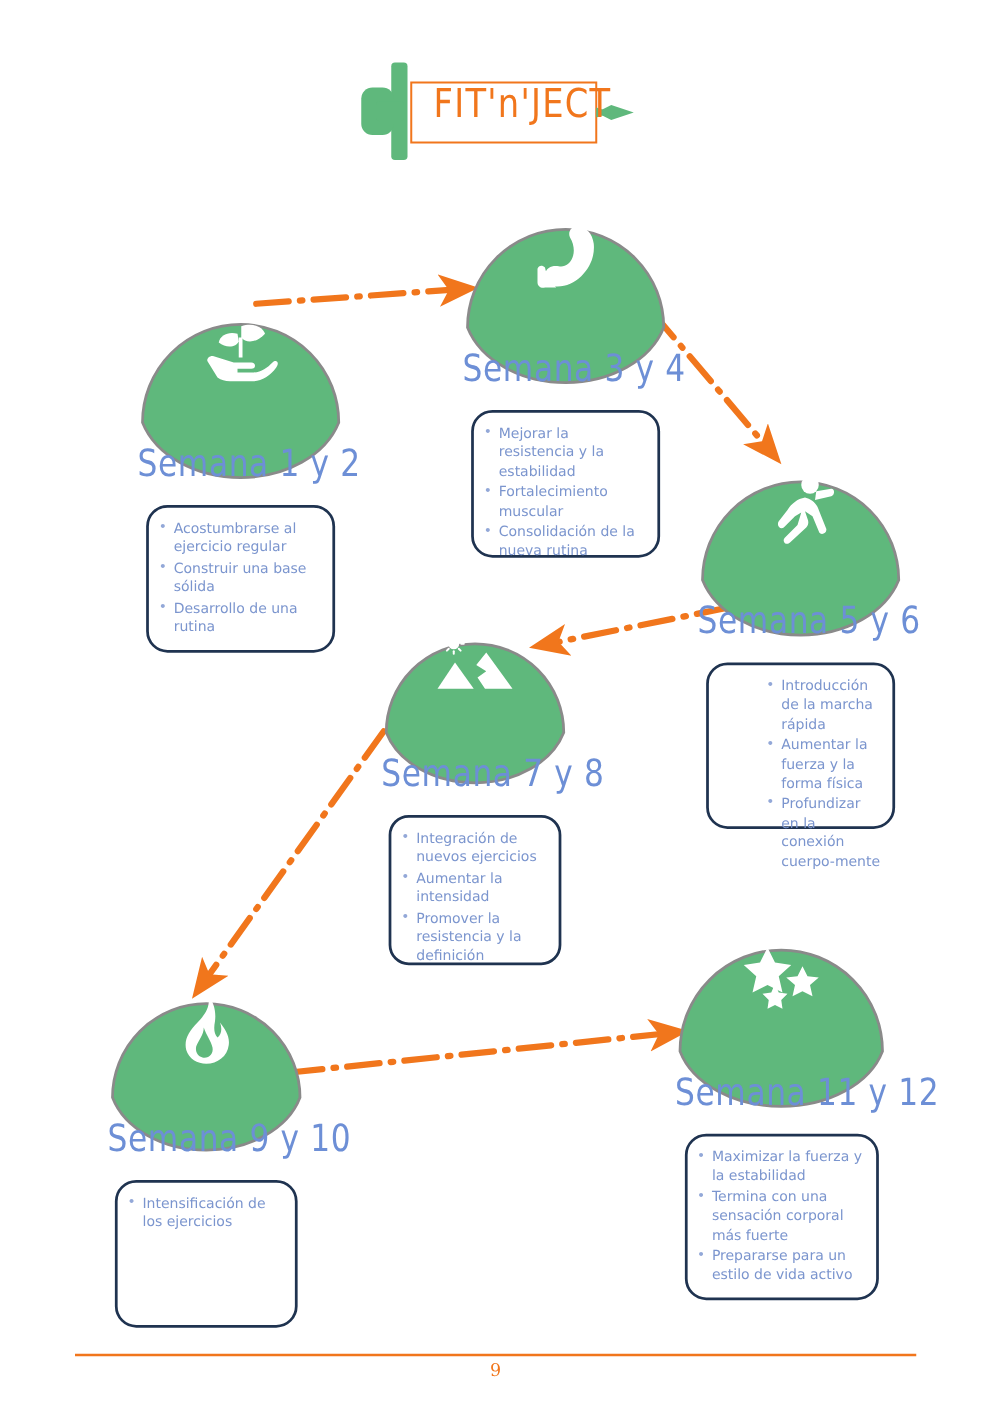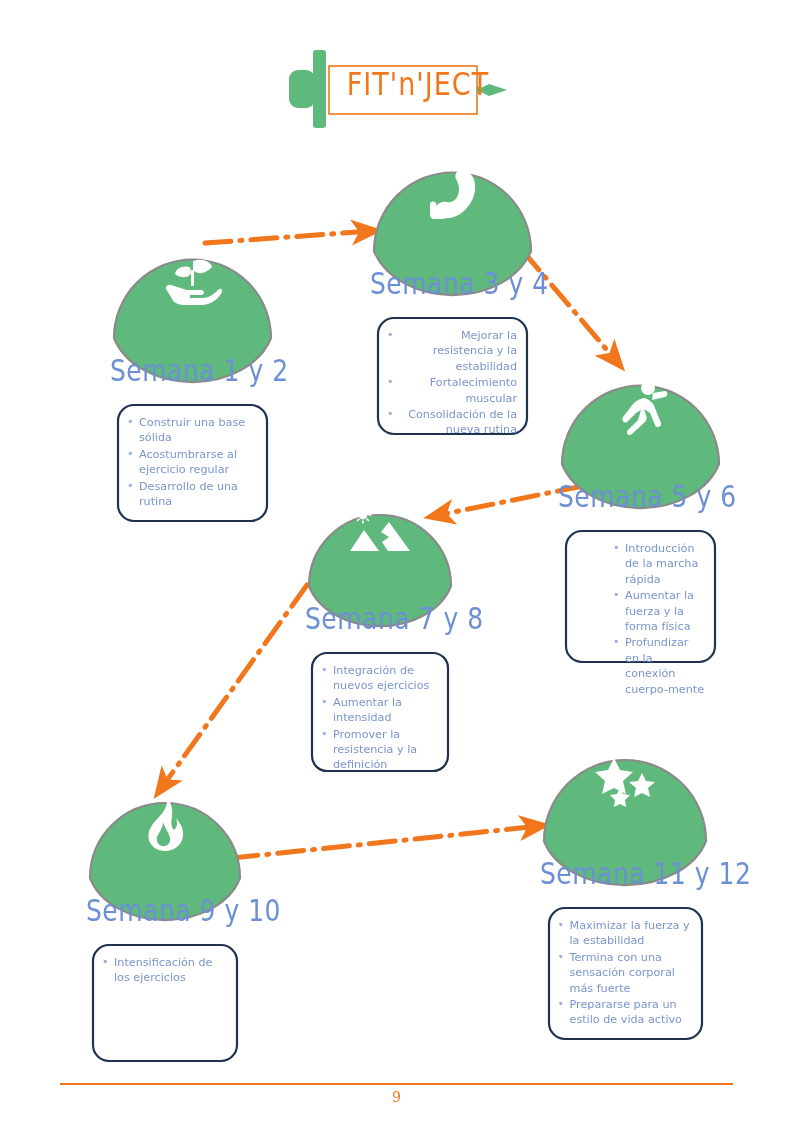--- a/index.html
+++ b/index.html
@@ -160,42 +160,42 @@
           <path d="M4 35 C3 33 6 30 9 31 L25 36 L39 36 C43 36 43 41 39 41 L28 41 L28 44 L41 44 C47 44 52 40 56 36 C59 33 62 36 59 40 C54 47 47 51 40 51 L22 51 C18 51 15 50 12 48 Z"></path>
         </svg>
       </div>
     </div>
     <div class="node-title">Semana 1 y 2</div>
     <div class="bullet-box" style="width:153px;">
       <svg class="frame" viewBox="0 0 153 120" preserveAspectRatio="none">
         <rect x="2" y="2" width="149" height="116" rx="16" fill="#fff" stroke="#1F3350" stroke-width="2.2"></rect>
       </svg>
       <ul>
+        <li>Acostumbrarse al ejercicio regular</li>
         <li>Construir una base sólida</li>
-        <li>Acostumbrarse al ejercicio regular</li>
         <li>Desarrollo de una rutina</li>
       </ul>
     </div>
   </div>
 
-  <div class="node" id="node1" style="left:370px; top:155px; width:165px;">
+  <div class="node" id="node1" style="left:370px; top:166px; width:165px;">
     <div class="dome-wrap">
       <svg width="165" height="118" viewBox="0 0 165 118">
         <path d="M4,96 A78.5,78.5 0 0 1 161,96 A82,62 0 0 1 4,96 Z" fill="#5FB87C" stroke="#8A8A8A" stroke-width="2.2"></path>
       </svg>
       <div class="dome-icon">
         <svg width="52" height="56" viewBox="0 0 52 56" fill="#ffffff">
           <path d="M34 3 C42 3 47 9 48 17 C49 27 45 36 38 43 C32 49 24 52 16 51 C11 50 8 46 9 41 C10 36 15 34 20 35 C25 36 29 33 31 28 C33 23 32 17 29 12 C27 8 30 3 34 3 Z"></path>
           <path d="M9 36 C7 34 4 34 3 37 L3 48 C3 51 6 53 9 52 L18 52 C14 48 10 42 9 36 Z"></path>
           <ellipse cx="21" cy="41" rx="7" ry="5" fill="#5FB87C" opacity="0.0"></ellipse>
         </svg>
       </div>
     </div>
     <div class="node-title">Semana 3 y 4</div>
-    <div class="bullet-box" style="width:153px;text-align:right;">
+    <div class="bullet-box" style="width:153px;">
       <svg class="frame" viewBox="0 0 153 120" preserveAspectRatio="none">
         <rect x="2" y="2" width="149" height="116" rx="16" fill="#fff" stroke="#1F3350" stroke-width="2.2"></rect>
       </svg>
       <ul>
         <li>Mejorar la resistencia y la estabilidad</li>
         <li>Fortalecimiento muscular</li>
         <li>Consolidación de la nueva rutina</li>
       </ul>
     </div>
   </div>

